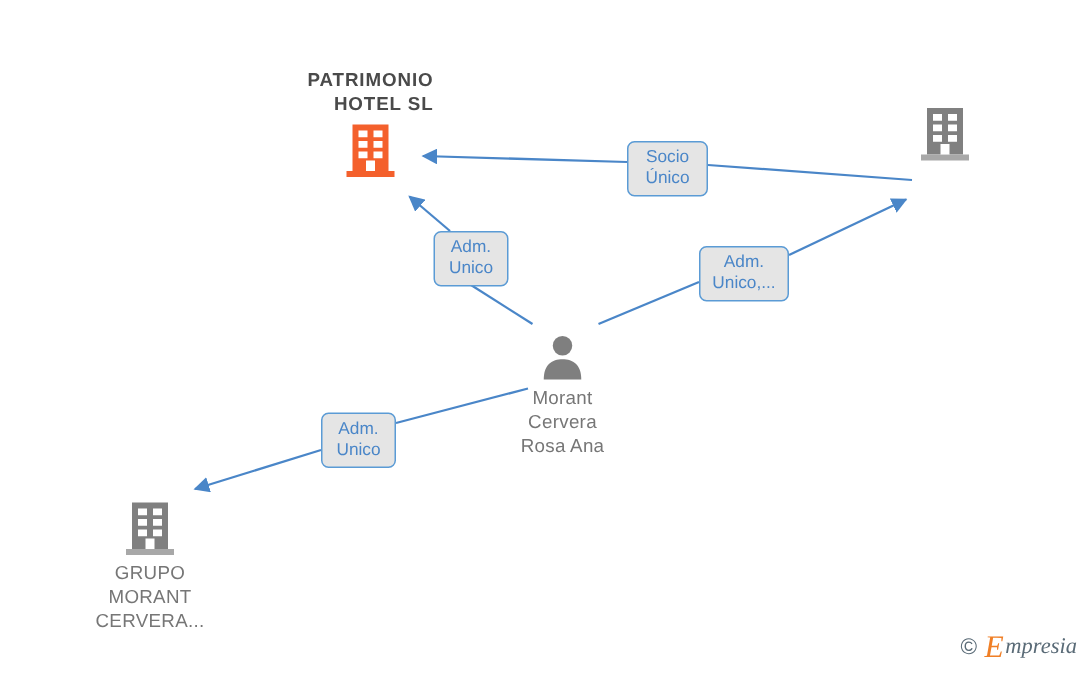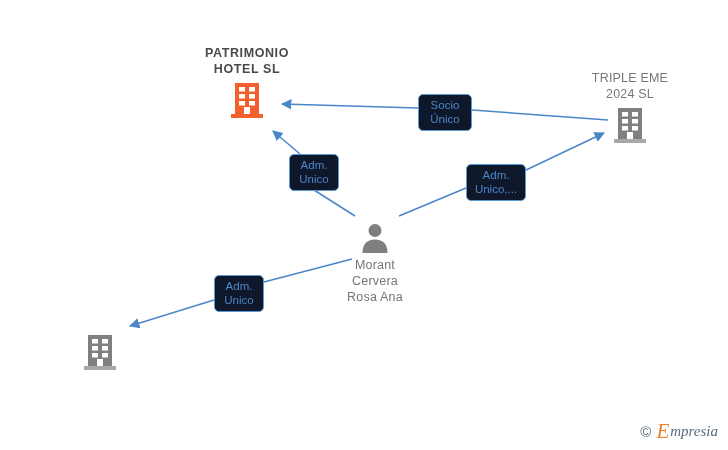--- a/index.html
+++ b/index.html
@@ -39,34 +39,35 @@
     font-size: 12.5px;
     line-height: 16px;
     color: #767676;
     letter-spacing: 0.2px;
     white-space: pre-line;
   }
   .node-label.strong {
     font-weight: bold;
     color: #4a4a4a;
     letter-spacing: 0.6px;
+    text-align: right;
   }
   .node-icon {
     line-height: 0;
   }
   .node.label-top .node-label { margin-bottom: 4px; }
   .node.label-bottom .node-label { margin-top: 3px; text-align: center; }
 
   
   .edge-label {
     position: absolute;
     box-sizing: border-box;
     border: 1.3px solid #5b9bd5;
     border-radius: 5px;
-    background: #0f172a;
+    background: #e5e5e5;
     color: #4a86c8;
     font-size: 11.5px;
     line-height: 14px;
     text-align: center;
     padding: 3px 5px 4px 5px;
     white-space: pre-line;
   }
 </style>
 </head>
 <body>
@@ -113,22 +114,20 @@
         <rect x="9" y="13" width="6" height="4.5" fill="#ffffff"></rect>
         <rect x="19" y="13" width="6" height="4.5" fill="#ffffff"></rect>
         <rect x="9" y="20" width="6" height="4.5" fill="#ffffff"></rect>
         <rect x="19" y="20" width="6" height="4.5" fill="#ffffff"></rect>
         <rect x="14" y="26" width="6" height="7" fill="#ffffff"></rect>
       </svg>
     </div>
   </div>
 
   <div class="node label-top" style="left:630px; top:70px;">
-    <div class="node-label">TRIPLE EME
-2024  SL</div>
     <div class="node-icon">
       <svg width="34" height="38" viewBox="0 0 34 38" xmlns="http://www.w3.org/2000/svg">
         <rect x="5" y="2" width="24" height="31" fill="#808080"></rect>
         <rect x="1" y="33" width="32" height="4" fill="#a8a8a8"></rect>
         <rect x="9" y="6" width="6" height="4.5" fill="#ffffff"></rect>
         <rect x="19" y="6" width="6" height="4.5" fill="#ffffff"></rect>
         <rect x="9" y="13" width="6" height="4.5" fill="#ffffff"></rect>
         <rect x="19" y="13" width="6" height="4.5" fill="#ffffff"></rect>
         <rect x="9" y="20" width="6" height="4.5" fill="#ffffff"></rect>
         <rect x="19" y="20" width="6" height="4.5" fill="#ffffff"></rect>
@@ -156,20 +155,23 @@
         <rect x="1" y="33" width="32" height="4" fill="#a8a8a8"></rect>
         <rect x="9" y="6" width="6" height="4.5" fill="#ffffff"></rect>
         <rect x="19" y="6" width="6" height="4.5" fill="#ffffff"></rect>
         <rect x="9" y="13" width="6" height="4.5" fill="#ffffff"></rect>
         <rect x="19" y="13" width="6" height="4.5" fill="#ffffff"></rect>
         <rect x="9" y="20" width="6" height="4.5" fill="#ffffff"></rect>
         <rect x="19" y="20" width="6" height="4.5" fill="#ffffff"></rect>
         <rect x="14" y="26" width="6" height="7" fill="#ffffff"></rect>
       </svg>
     </div>
+    <div class="node-label">GRUPO
+MORANT
+CERVERA...</div>
   </div>
 
   <div class="edge-label" style="left:418px; top:94px; width:54px;">Socio
 Único</div>
 
   <div class="edge-label" style="left:289px; top:154px; width:50px;">Adm.
 Unico</div>
 
   <div class="edge-label" style="left:466px; top:164px; width:60px;">Adm.
 Unico,...</div>

